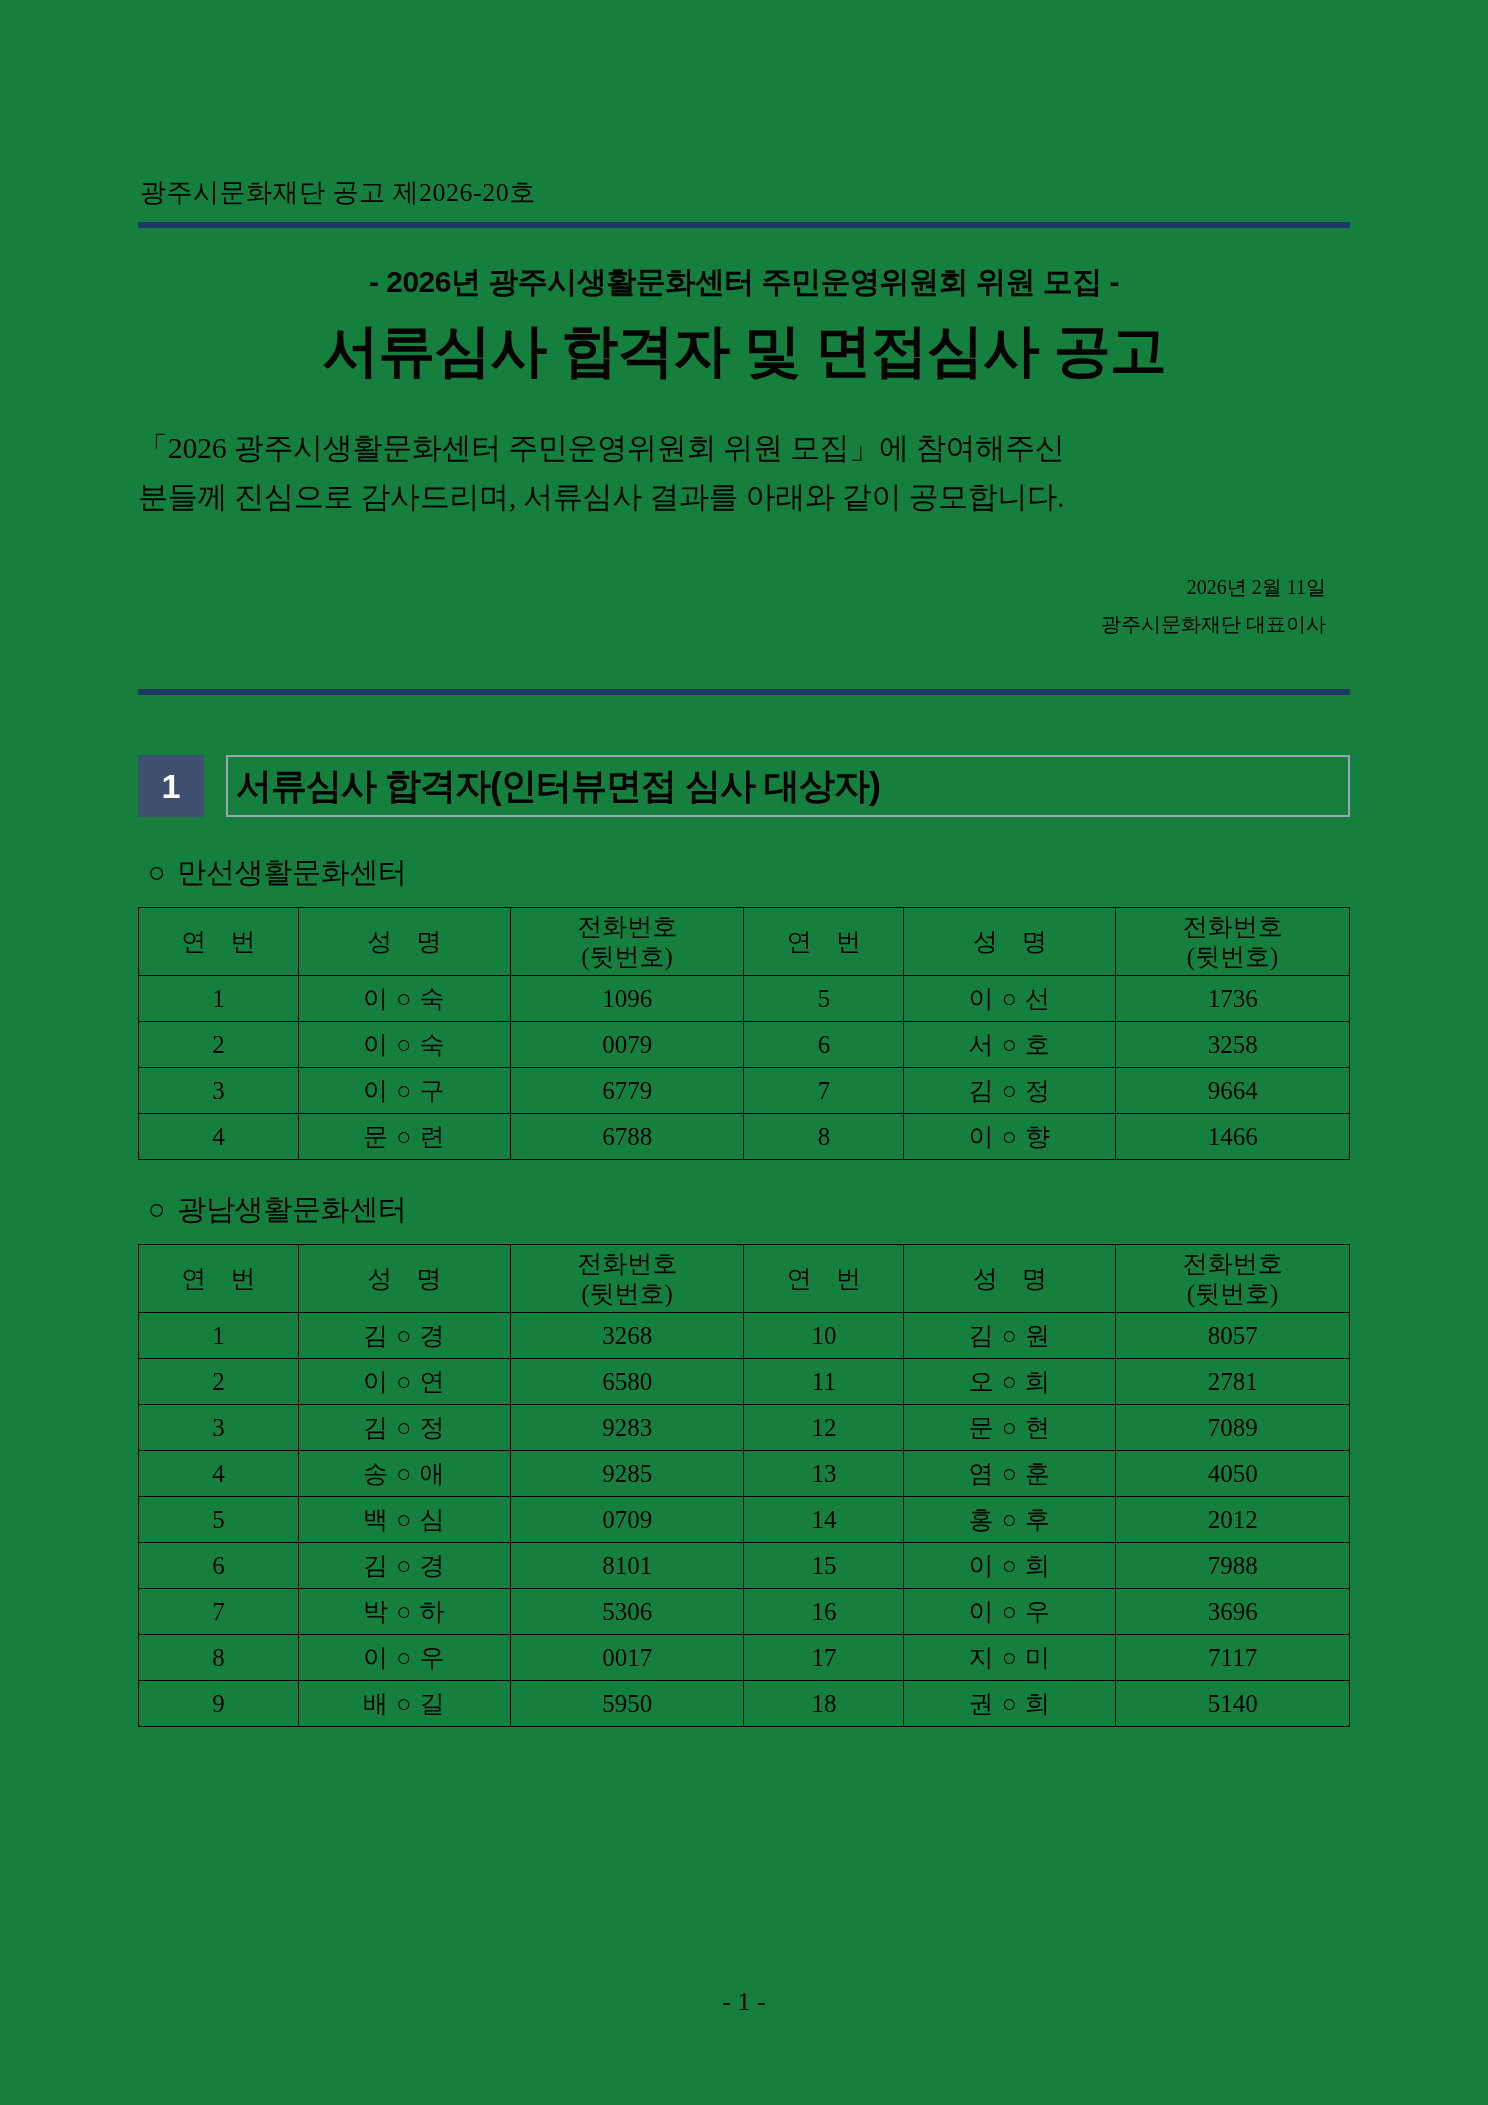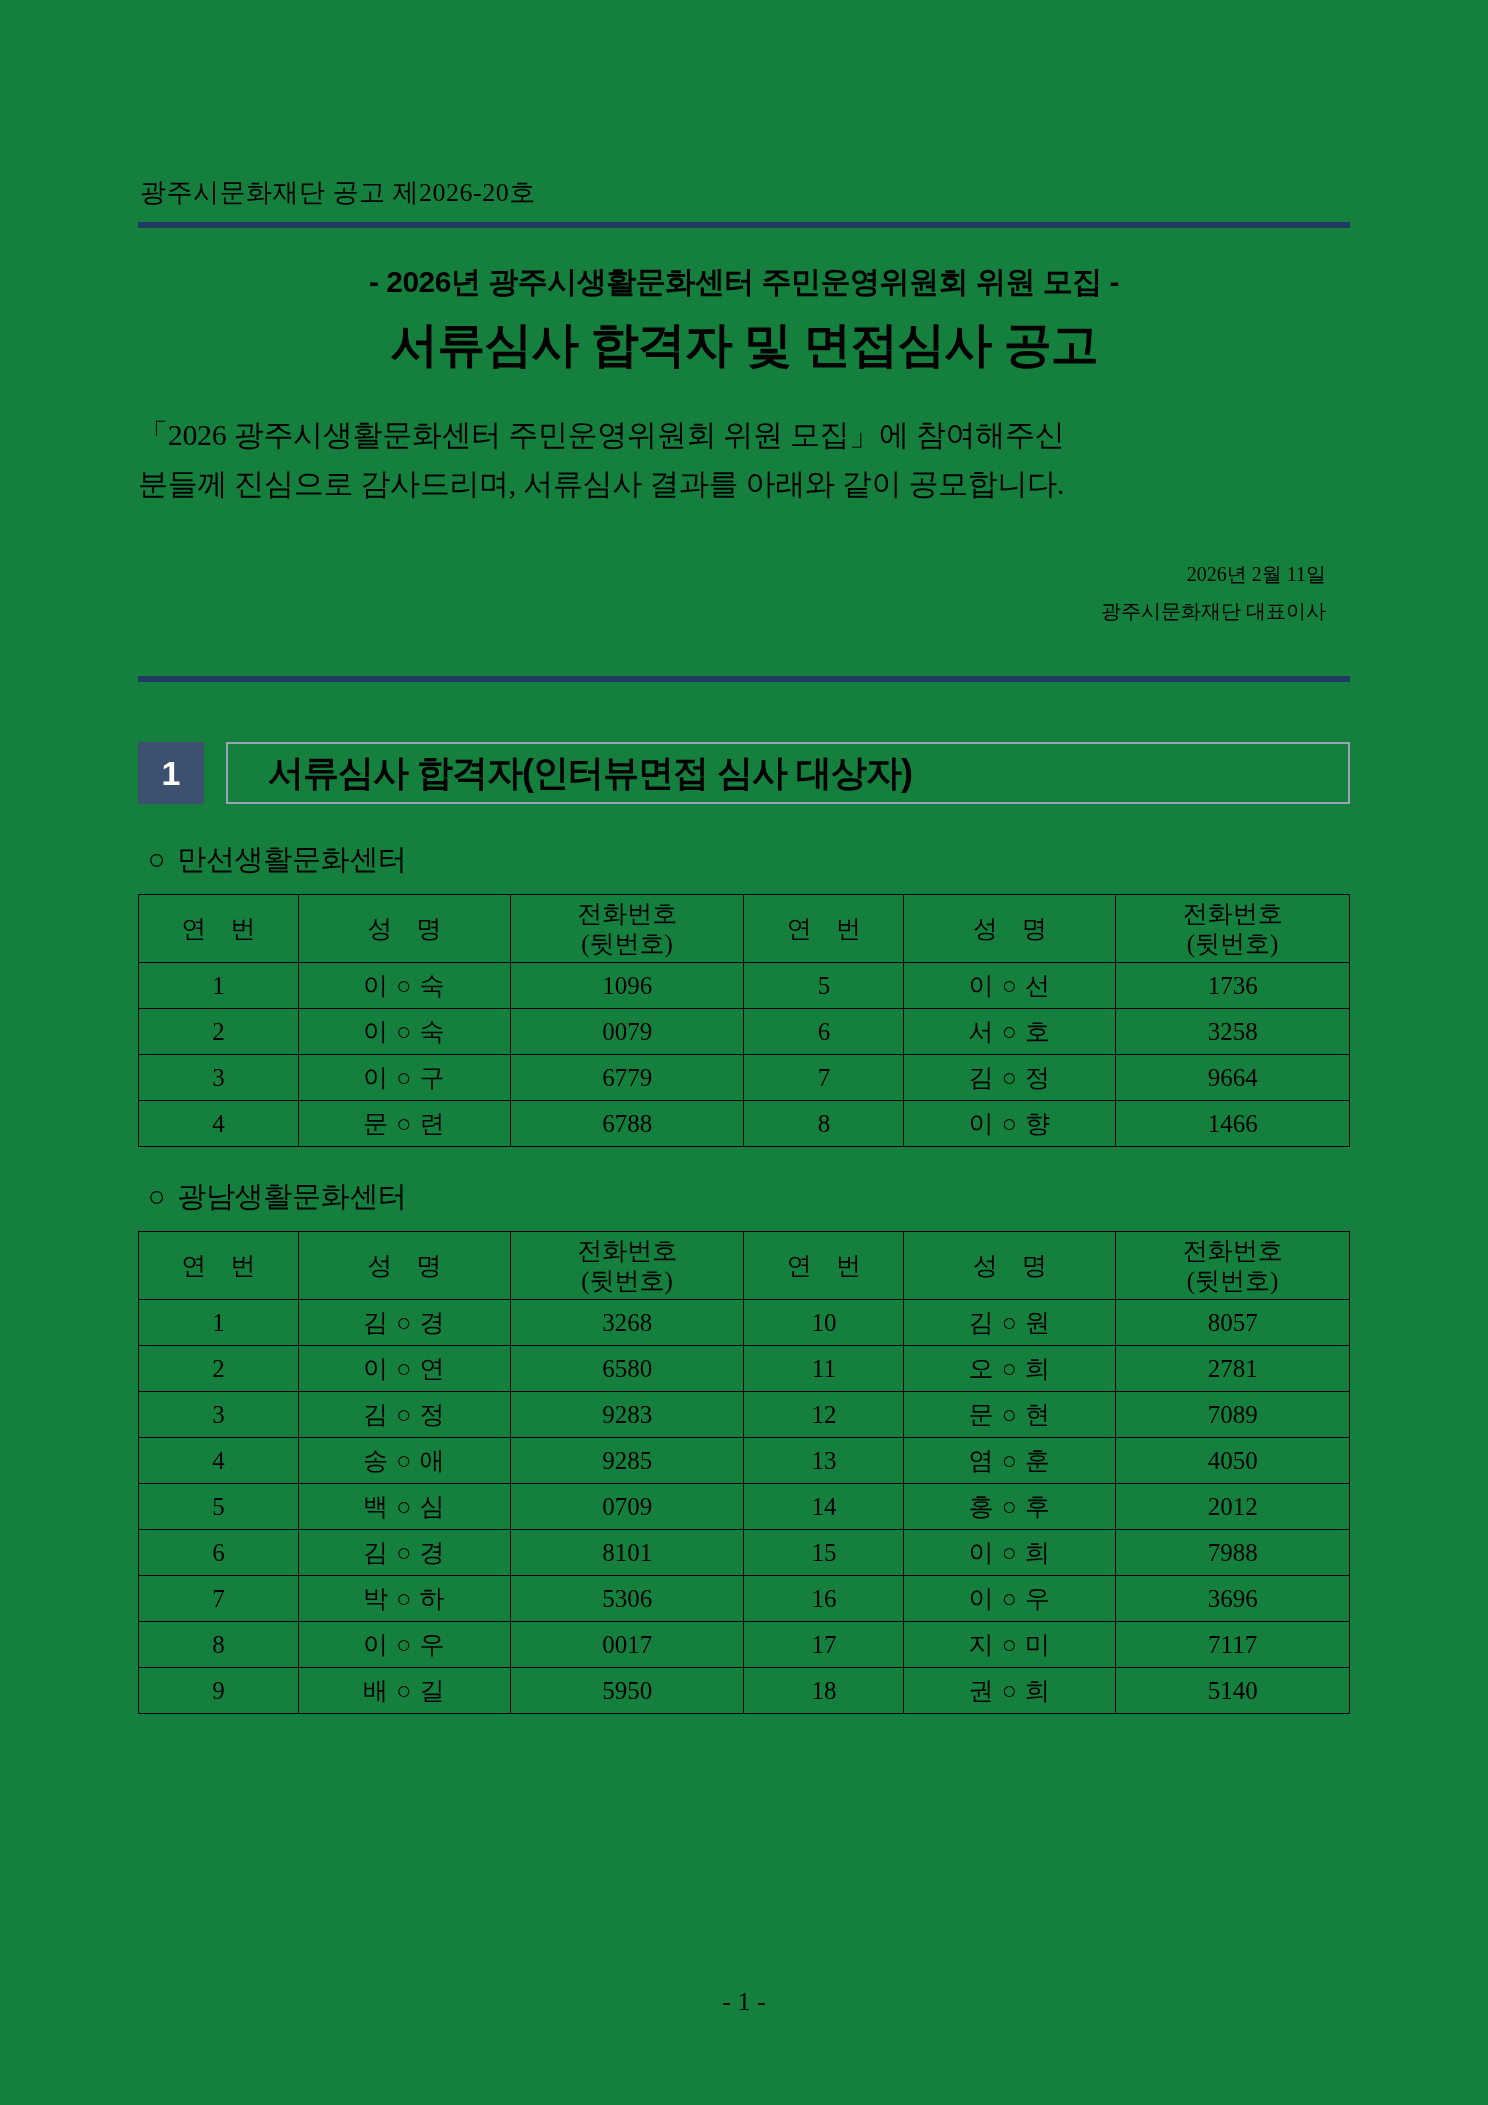--- a/index.html
+++ b/index.html
@@ -53,21 +53,21 @@
   .subtitle {
     text-align: center;
     font-size: 30px;
     font-weight: bold;
     font-family: "Liberation Sans", sans-serif;
     letter-spacing: -0.5px;
     margin-bottom: 10px;
   }
   .maintitle {
     text-align: center;
-    font-size: 48px;
+    font-size: 57px;
     font-weight: bold;
     font-family: "Liberation Sans", sans-serif;
     letter-spacing: -1px;
     margin-bottom: 34px;
   }
 
   .body-para {
     font-size: 30px;
     line-height: 1.62;
     text-align: justify;
@@ -108,21 +108,21 @@
     align-items: center;
     justify-content: center;
     flex: 0 0 auto;
   }
   .section-title-box {
     flex: 1 1 auto;
     margin-left: 22px;
     border: 2px solid #9aa4b5;
     display: flex;
     align-items: center;
-    padding-left: 40px;
+    padding-left: 8px;
     box-sizing: border-box;
     height: 62px;
   }
   .section-title-box span {
     font-size: 36px;
     font-weight: bold;
     font-family: "Liberation Sans", sans-serif;
     letter-spacing: -1px;
   }
 

